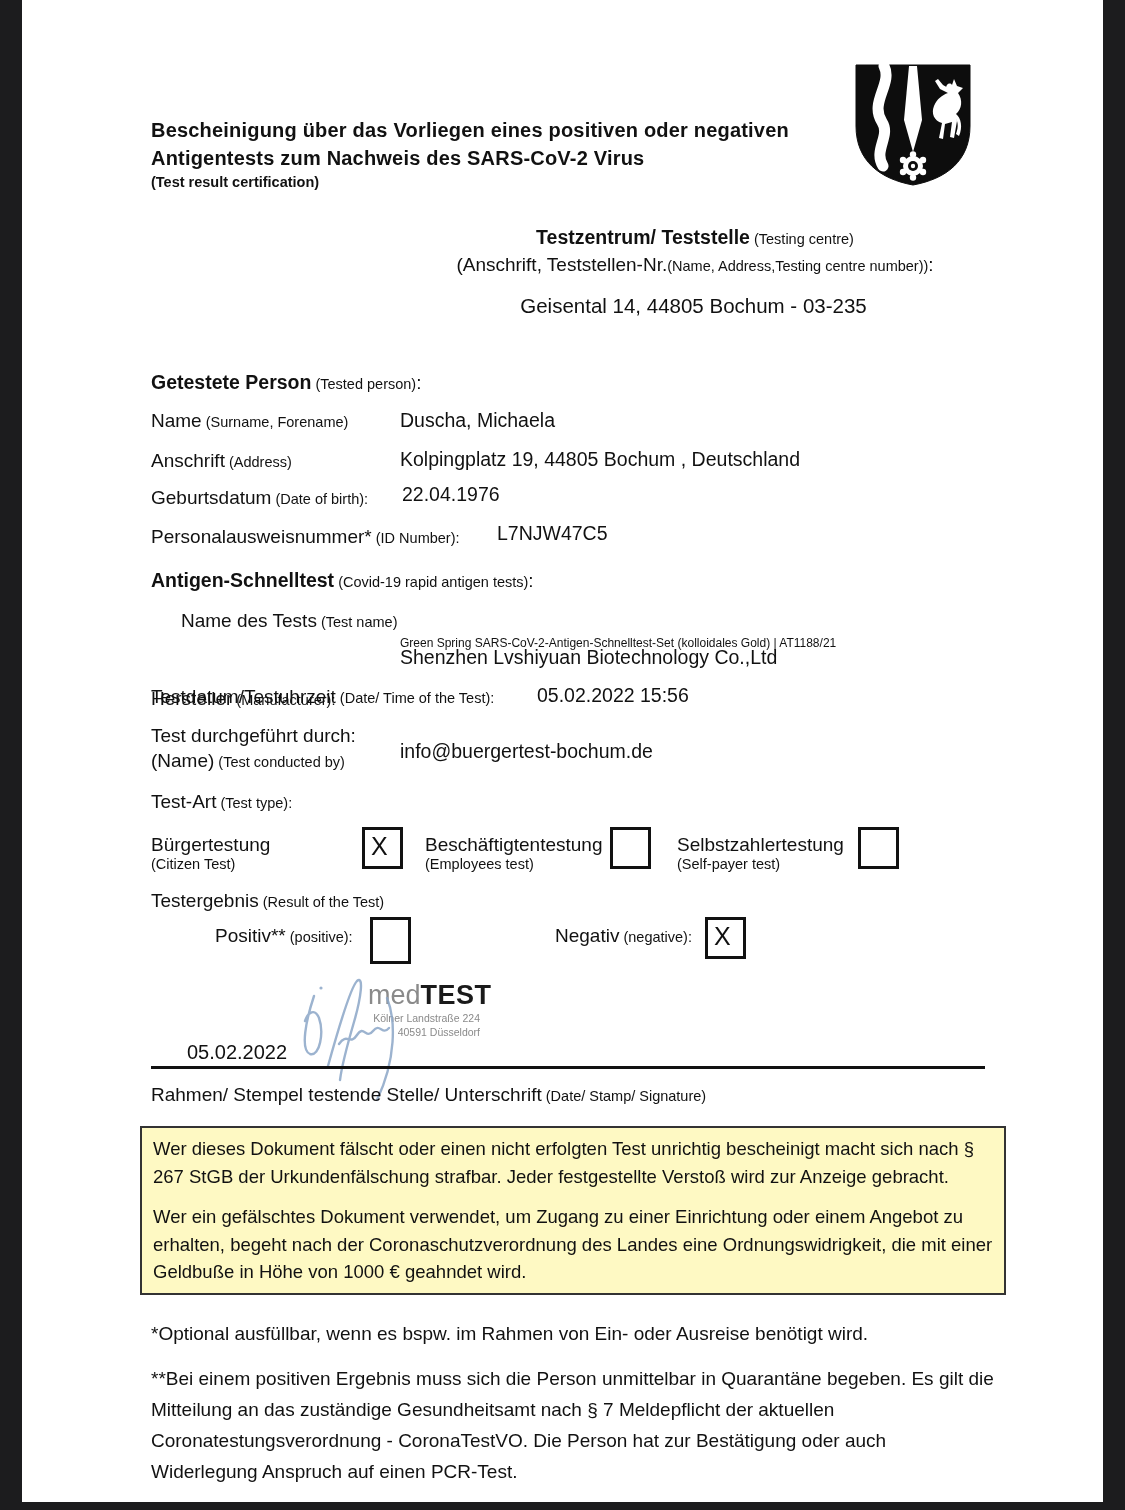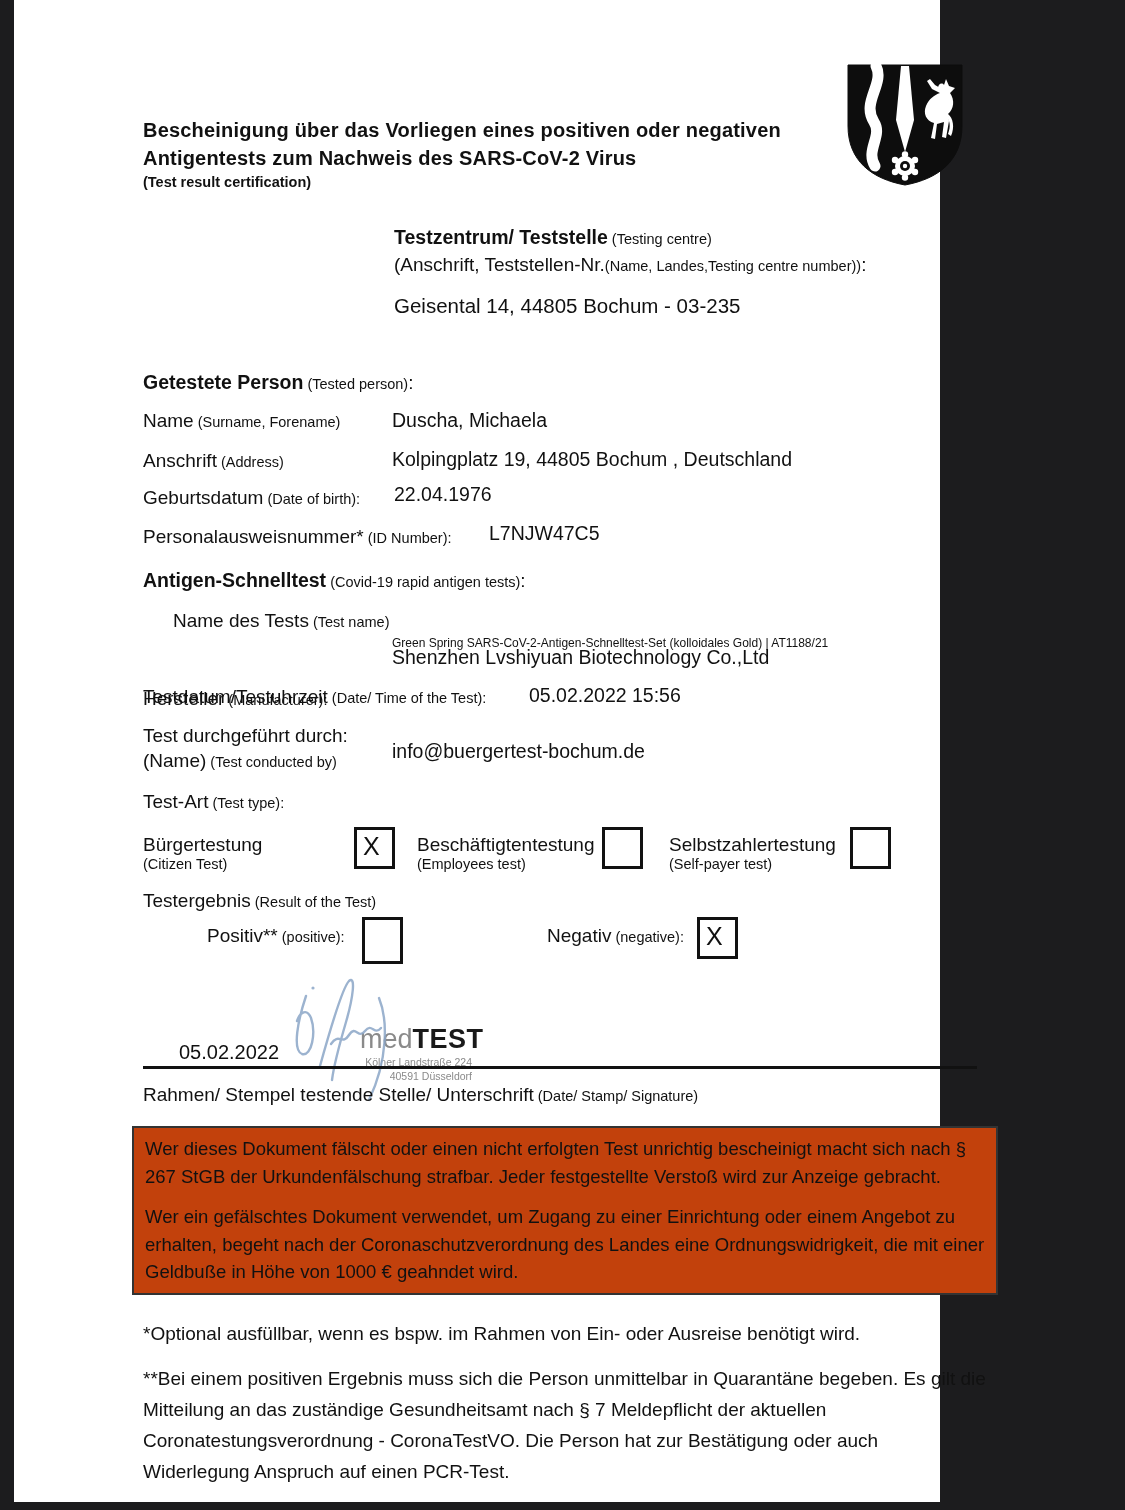--- a/index.html
+++ b/index.html
@@ -4,48 +4,48 @@
 <style>
   html,body{margin:0;padding:0;}
   body{
     width:1125px;height:1510px;
     background:#1c1c1e;
     font-family:"Liberation Sans", sans-serif;
     color:#111;
     position:relative;
   }
   .page{
-    position:absolute;left:14px;top:0;width:926px;height:1502px;
+    position:absolute;left:22px;top:0;width:1081px;height:1502px;
     background:#ffffff;
   }
   .abs{position:absolute;}
   .t-title{font-size:20px;font-weight:bold;line-height:28px;letter-spacing:0.2px;}
   .t-sub{font-size:14.5px;font-weight:bold;}
   .t-lbl{font-size:19px;}
   .t-sm{font-size:14.5px;}
   .t-val{font-size:19.5px;}
   .t-val-sm{font-size:12px;margin-top:24px;}
   .t-h{font-size:19.5px;font-weight:bold;}
-  .right{text-align:left;}
+  .right{text-align:center;}
   .checkbox{
     border:3px solid #111;background:#fff;
     font-size:25px;line-height:32px;padding-left:6px;
     box-sizing:border-box;
   }
   .warnbox{
-    background:#c2410c;border:2px solid #333;
+    background:#fef9c3;border:2px solid #333;
     box-sizing:border-box;
     padding:7px 11px;
     font-size:18.5px;line-height:27.5px;
   }
   .warnbox p{margin:0 0 13px 0;}
   .warnbox p:last-child{margin:0;}
   .fn{font-size:19px;line-height:31px;}
   .hline{background:#111;height:3px;}
-  .stamp-brand{font-size:27px;line-height:28px;margin-top:44px;}
+  .stamp-brand{font-size:27px;line-height:28px;}
   .stamp-brand .light{color:#8a8a8a;font-weight:normal;}
   .stamp-brand .dark{color:#1a1a1a;font-weight:bold;letter-spacing:0.5px;}
   .stamp-addr{font-size:10.5px;line-height:14px;color:#8a8a8a;text-align:right;}
   .date-txt{font-size:20px;}
 </style>
 </head>
 <body>
 
 <div class="page">
 
@@ -77,21 +77,21 @@
         <circle cx="60" cy="104" r="2.2" fill="#ffffff"></circle>
       </g>
     </svg>
   </div>
 
   <div class="abs right" style="left:380px;top:226px;width:586px;">
     <div>
       <span class="t-h">Testzentrum/ Teststelle</span><span class="t-sm"> (Testing centre)</span>
     </div>
     <div style="margin-top:5px;">
-      <span class="t-lbl">(Anschrift, Teststellen-Nr.</span><span class="t-sm">(Name, Landes,Testing centre number))</span><span class="t-lbl">:</span>
+      <span class="t-lbl">(Anschrift, Teststellen-Nr.</span><span class="t-sm">(Name, Address,Testing centre number))</span><span class="t-lbl">:</span>
     </div>
   </div>
   <div class="abs right t-val" style="left:380px;top:294px;width:583px;font-size:20.5px;">Geisental 14, 44805 Bochum - 03-235</div>
 
   <div class="abs" style="left:129px;top:371px;">
     <span class="t-h">Getestete Person</span><span class="t-sm"> (Tested person)</span><span class="t-lbl">:</span>
   </div>
 
   <div class="abs" style="left:129px;top:410px;">
     <span class="t-lbl">Name</span><span class="t-sm"> (Surname, Forename)</span>

